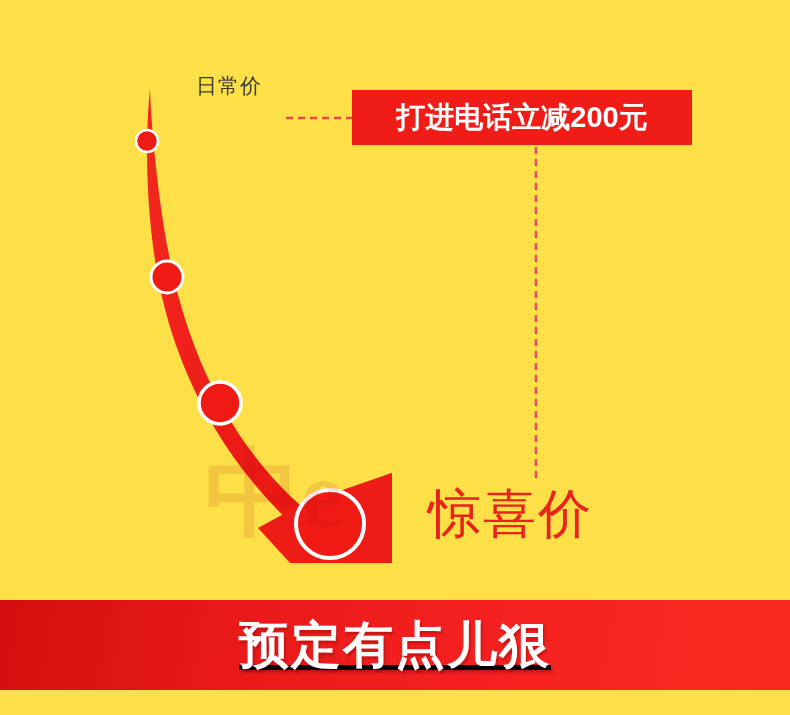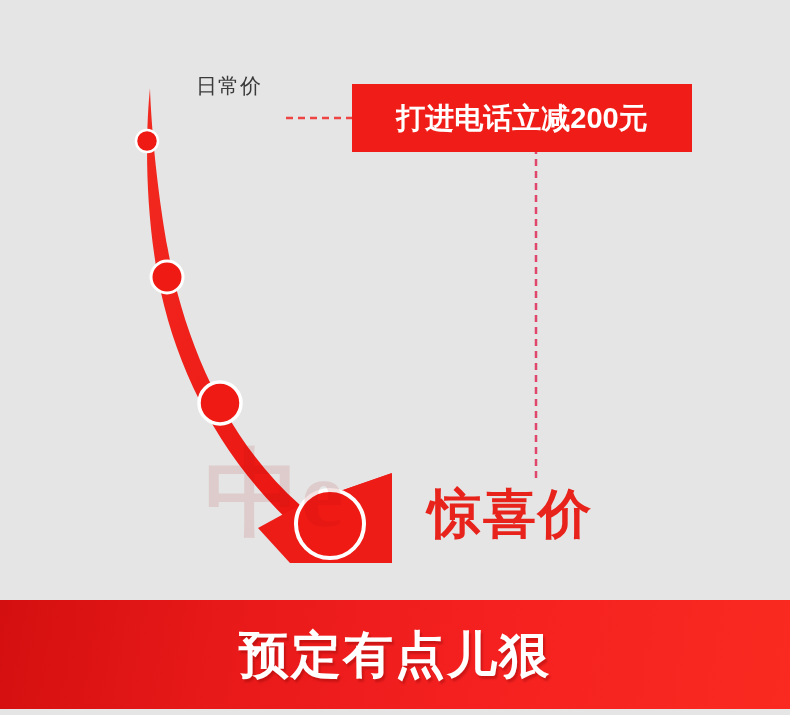--- a/index.html
+++ b/index.html
@@ -7,21 +7,21 @@
     padding: 0;
     background: #ffffff;
   }
   body {
     font-family: "Liberation Sans", "DejaVu Sans", sans-serif;
   }
   #stage {
     position: relative;
     width: 790px;
     height: 715px;
-    background: #e5e5e5;
+    background: #fde047;
     overflow: hidden;
   }
 
   
   #diagram {
     position: absolute;
     left: 0;
     top: 0;
     width: 790px;
     height: 715px;
@@ -36,23 +36,23 @@
     color: #3a3a3a;
     letter-spacing: 1px;
     white-space: nowrap;
     font-family: "Liberation Sans", "DejaVu Sans", sans-serif;
   }
 
   
   .promo-banner {
     position: absolute;
     left: 352px;
-    top: 84px;
+    top: 90px;
     width: 340px;
-    height: 68px;
+    height: 55px;
     background: #ef1c17;
     display: flex;
     align-items: center;
     justify-content: center;
     box-sizing: border-box;
     text-align: right;
   }
   .promo-banner-text {
     color: #ffffff;
     font-size: 29px;
@@ -62,41 +62,42 @@
     line-height: 1;
     font-family: "Liberation Sans", "DejaVu Sans", sans-serif;
   }
 
   
   .surprise-price {
     position: absolute;
     left: 428px;
     top: 487px;
     font-size: 53px;
-    font-weight: bold;
+    font-weight: normal;
     color: #e8231c;
     letter-spacing: 2px;
     white-space: nowrap;
     line-height: 1;
     font-family: "Liberation Sans", "DejaVu Sans", sans-serif;
   }
 
   
   .bottom-bar {
     position: absolute;
     left: 0;
     top: 600px;
     width: 790px;
-    height: 109px;
+    height: 90px;
     background: linear-gradient(100deg, #d40f0f 0%, #e81919 28%, #f42020 58%, #fa2a20 100%);
     display: flex;
     align-items: center;
     justify-content: center;
     gap: 34px;
     box-sizing: border-box;
+    text-decoration: underline;
   }
   .bottom-bar-text {
     color: #ffffff;
     font-size: 50px;
     font-weight: bold;
     letter-spacing: 2px;
     white-space: nowrap;
     line-height: 1;
     text-shadow: 2px 3px 2px rgba(120, 0, 0, 0.30);
     font-family: "Liberation Sans", "DejaVu Sans", sans-serif;

